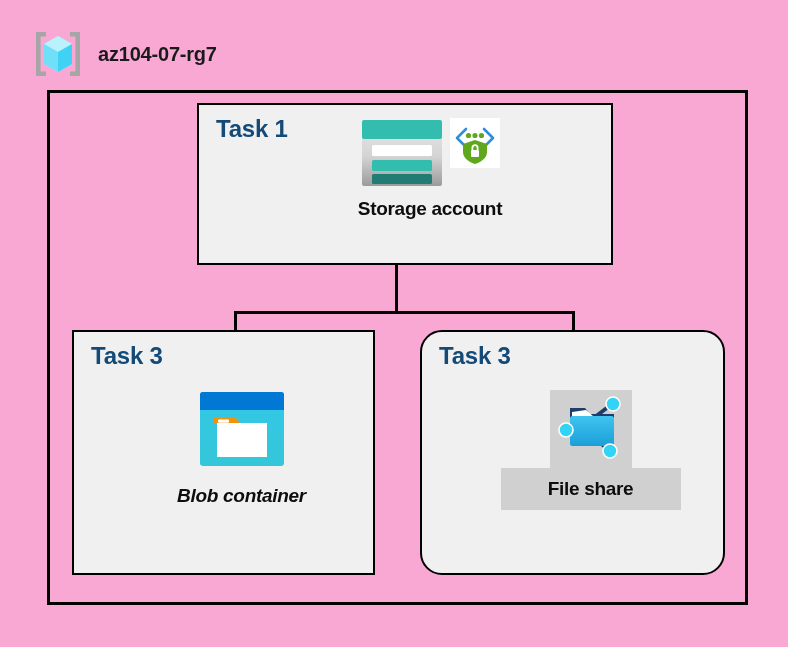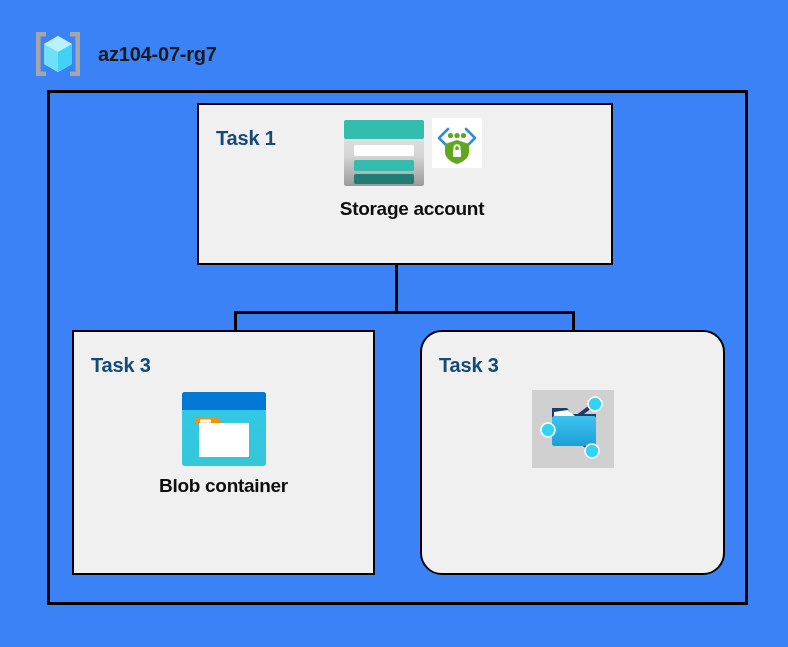--- a/index.html
+++ b/index.html
@@ -13,21 +13,21 @@
     position: relative;
     font-family: "Liberation Sans", sans-serif;
     overflow: hidden;
   }
 
   #diagram-canvas {
     position: absolute;
     left: 0; top: 0;
     width: 788px;
     height: 647px;
-    background: #3b82f6;
+    background: #f9a8d4;
   }
 
   
   .rg-header {
     position: absolute;
     left: 32px;
     top: 28px;
     display: flex;
     align-items: center;
     gap: 14px;
@@ -81,34 +81,34 @@
     top: 330px;
     width: 305px;
     height: 245px;
     border-radius: 22px;
   }
 
   .task-label {
     position: absolute;
     left: 17px;
     top: 10px;
-    font-size: 20px;
+    font-size: 24px;
     font-weight: bold;
     color: #134a77;
     letter-spacing: -0.2px;
     white-space: nowrap;
-    margin-top: 12px;
   }
 
   
   .node {
     position: absolute;
     display: flex;
     flex-direction: column;
     align-items: center;
+    padding-left: 18px;
   }
   .node-caption {
     font-size: 19px;
     font-weight: bold;
     color: #0d0d0d;
     white-space: nowrap;
     letter-spacing: -0.3px;
   }
 
   
@@ -128,21 +128,22 @@
     margin-left: 14px;
   }
 
   
   #blob-node {
     left: 72px;
     top: 390px;
     width: 303px;
   }
   #blob-caption {
-    margin-top: 3px;
+    margin-top: 13px;
+    font-style: italic;
   }
 
   
   #fileshare-node {
     left: 420px;
     top: 390px;
     width: 305px;
   }
   .fileshare-icon-plate {
     width: 82px;
@@ -318,15 +319,18 @@
           <path d="M20 22 L34 20 L41 26 L60 26 L60 30 L20 30 Z" fill="#ffffff"></path>
 
           <rect x="18" y="26" width="44" height="30" rx="2.5" fill="url(#fs-folder)"></rect>
 
           <circle cx="61" cy="14" r="7" fill="#32d4f5" stroke="#ffffff" stroke-width="1.6"></circle>
           <circle cx="14" cy="40" r="7" fill="#32d4f5" stroke="#ffffff" stroke-width="1.6"></circle>
           <circle cx="58" cy="61" r="7" fill="#32d4f5" stroke="#ffffff" stroke-width="1.6"></circle>
         </svg>
       </span>
     </div>
+    <div class="fileshare-caption-plate">
+      <span class="node-caption" id="fileshare-caption">File share</span>
+    </div>
   </div>
 
 </div>
 
 </body></html>

